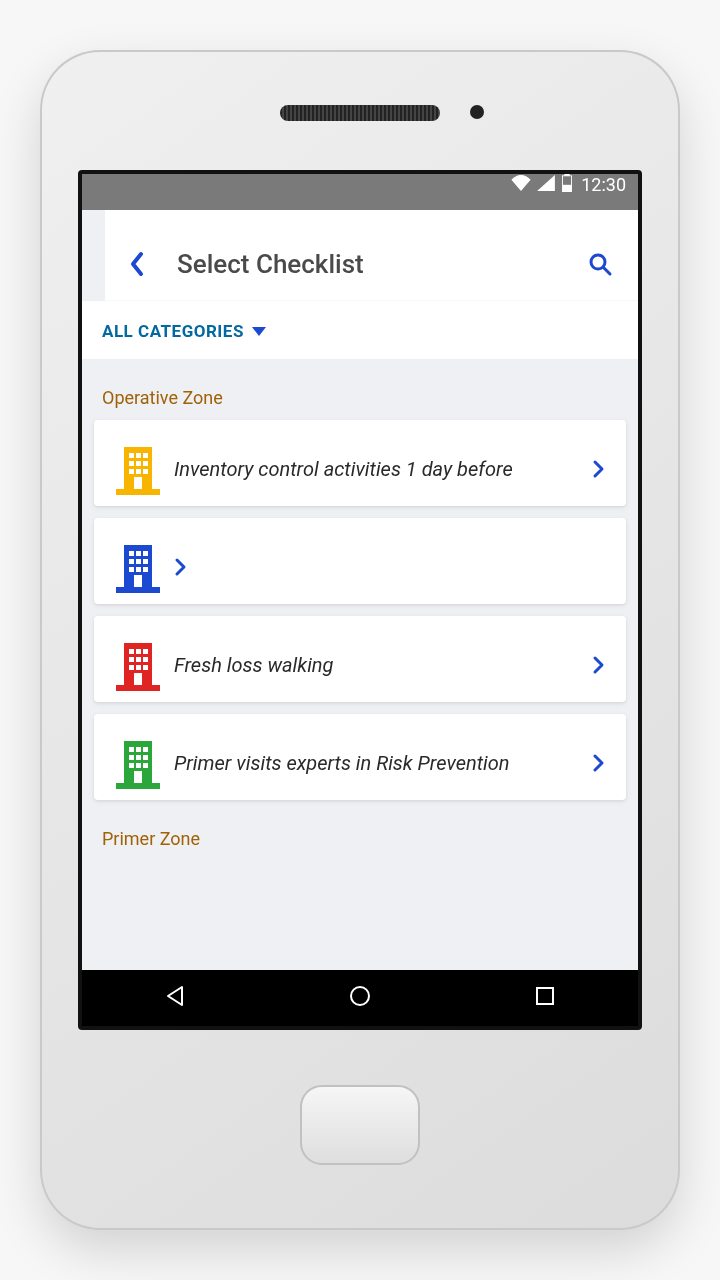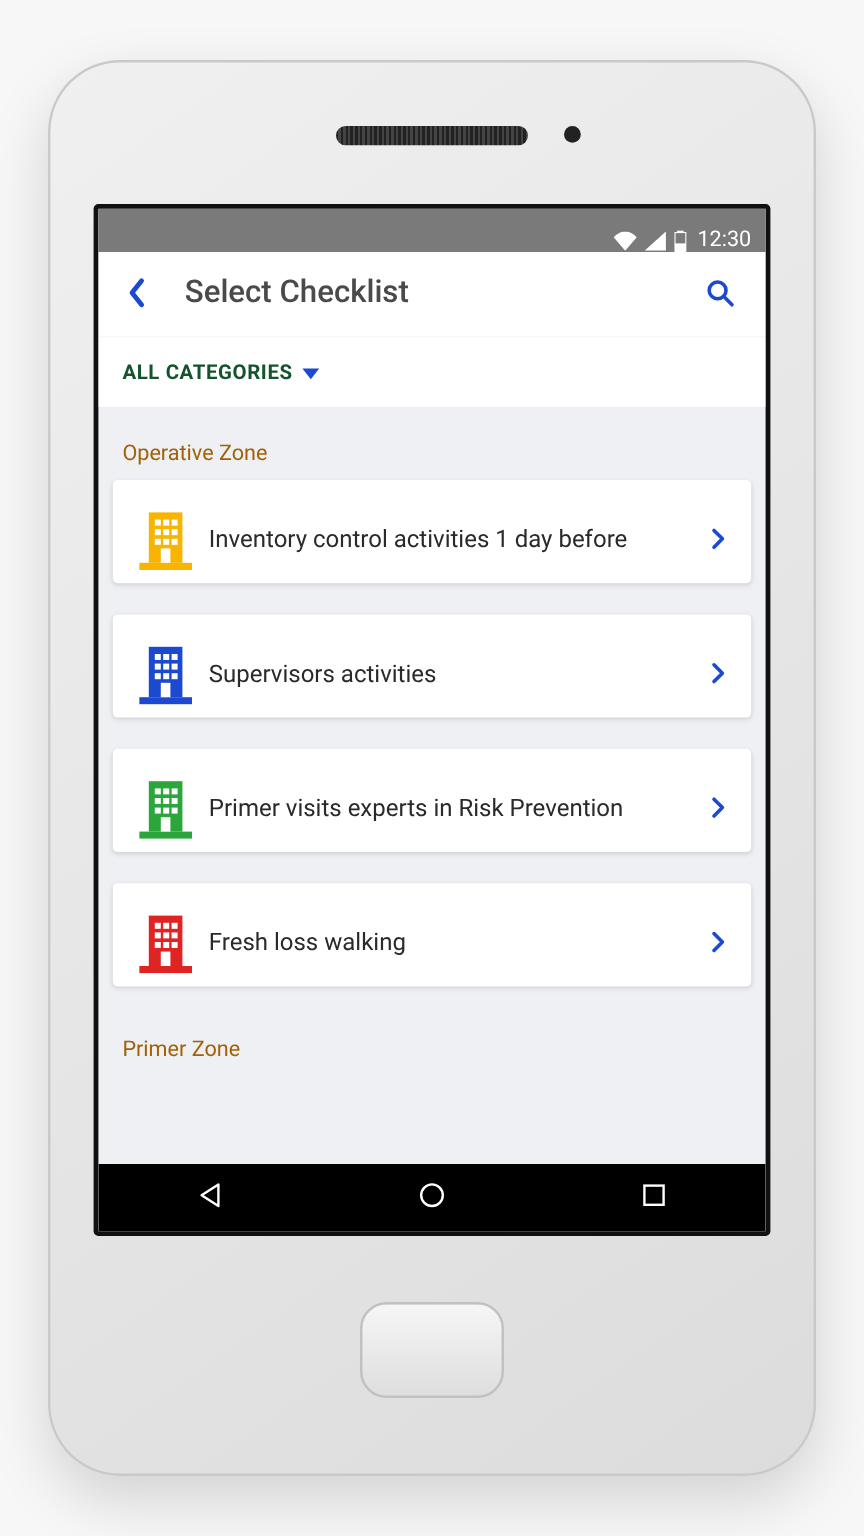--- a/index.html
+++ b/index.html
@@ -40,62 +40,64 @@
   .home-btn {
     position:absolute; bottom:65px; left:50%; transform:translateX(-50%);
     width:120px; height:80px; border-radius:22px;
     background:linear-gradient(180deg,#f6f6f6,#dedede);
     border:2px solid #c1c1c1;
   }
 
   
   .status-bar {
     height:36px; background:#7a7a7a; color:#fff;
-    display:flex; align-items:flex-end; justify-content:flex-end;
+    display:flex; align-items:flex-start; justify-content:flex-end;
     padding:0 12px; font-size:18px; gap:8px;
   }
   .status-icons { display:flex; gap:6px; align-items:center; }
 
   
   .app-header {
     background:#fff; display:flex; align-items:center;
-    padding:16px 20px 18px 14px;
+    padding:36px 20px 18px 14px;
     border-bottom:1px solid rgba(0,0,0,0.03);
+    margin-left:23px;
   }
   .app-header .title {
     flex:1; text-align:left; font-size:26px; color:#4a4a4a; font-weight:500;
     padding-left:22px;
   }
   .back-btn, .search-btn { width:36px; height:36px; display:flex; align-items:center; justify-content:center; }
   .blue-stroke { stroke:#1b4ad0; }
 
   
   .filter-row {
     background:#fff; padding:20px 20px 18px 20px;
   }
   .filter-chip {
     display:inline-flex; align-items:center; gap:8px;
-    color:#14532d; font-weight:700; letter-spacing:.5px; font-size:17px;
+    color:#0369a1; font-weight:700; letter-spacing:.5px; font-size:17px;
   }
   .filter-chip .caret {
     width:0;height:0;border-left:7px solid transparent;border-right:7px solid transparent;border-top:9px solid #1b4ad0;
   }
 
   
   .content { flex:1; overflow:hidden; padding:12px 12px 0 12px; }
   .section-title {
     color:#a16207; font-size:18px; padding:16px 8px 12px 8px;
   }
   .card {
     background:#fff; border-radius:4px;
     box-shadow:0 1px 3px rgba(0,0,0,0.08), 0 2px 6px rgba(0,0,0,0.05);
-    margin-bottom:26px;
+    margin-bottom:12px;
     display:flex; align-items:center;
     padding:16px 14px 4px 14px;
     min-height:86px;
+    font-style:italic;
   }
   .card .icon-slot { width:60px; display:flex; align-items:center; justify-content:center; }
   .card .label { flex:1; font-size:20px; color:#2a2a2a; padding:0 10px 0 6px; line-height:1.3; }
   .card .chev { width:26px; display:flex; align-items:center; justify-content:center; }
 
   
   .android-nav {
     height:56px; background:#000; color:#fff;
     display:flex; align-items:center; justify-content:space-around;
   }
@@ -188,21 +190,45 @@
               <rect x="27" y="10" width="5" height="5" fill="#fff"></rect>
     <rect x="13" y="18" width="5" height="5" fill="#fff"></rect>
               <rect x="20" y="18" width="5" height="5" fill="#fff"></rect>
               <rect x="27" y="18" width="5" height="5" fill="#fff"></rect>
     <rect x="13" y="26" width="5" height="5" fill="#fff"></rect>
               <rect x="20" y="26" width="5" height="5" fill="#fff"></rect>
               <rect x="27" y="26" width="5" height="5" fill="#fff"></rect>
     <rect x="18" y="34" width="8" height="12" fill="#fff"></rect>
   </svg>
           </div>
-        <div class="label">Supervisors activities</div>
+        <div class="chev">
+            <svg width="14" height="20" viewBox="0 0 14 20">
+              <polyline points="3,3 10,10 3,17" fill="none" class="blue-stroke" stroke-width="3" stroke-linecap="round" stroke-linejoin="round"></polyline>
+            </svg>
+          </div>
+      </div>
+
+      <div class="card">
+        <div class="icon-slot">
+            <svg width="44" height="52" viewBox="0 0 44 52">
+    <rect x="8" y="4" width="28" height="42" fill="#e02424"></rect>
+    <rect x="0" y="46" width="44" height="6" fill="#e02424"></rect>
+    <rect x="13" y="10" width="5" height="5" fill="#fff"></rect>
+              <rect x="20" y="10" width="5" height="5" fill="#fff"></rect>
+              <rect x="27" y="10" width="5" height="5" fill="#fff"></rect>
+    <rect x="13" y="18" width="5" height="5" fill="#fff"></rect>
+              <rect x="20" y="18" width="5" height="5" fill="#fff"></rect>
+              <rect x="27" y="18" width="5" height="5" fill="#fff"></rect>
+    <rect x="13" y="26" width="5" height="5" fill="#fff"></rect>
+              <rect x="20" y="26" width="5" height="5" fill="#fff"></rect>
+              <rect x="27" y="26" width="5" height="5" fill="#fff"></rect>
+    <rect x="18" y="34" width="8" height="12" fill="#fff"></rect>
+  </svg>
+          </div>
+        <div class="label">Fresh loss walking</div>
         <div class="chev">
             <svg width="14" height="20" viewBox="0 0 14 20">
               <polyline points="3,3 10,10 3,17" fill="none" class="blue-stroke" stroke-width="3" stroke-linecap="round" stroke-linejoin="round"></polyline>
             </svg>
           </div>
       </div>
 
       <div class="card">
         <div class="icon-slot">
             <svg width="44" height="52" viewBox="0 0 44 52">
@@ -221,45 +247,20 @@
   </svg>
           </div>
         <div class="label">Primer visits experts in Risk Prevention</div>
         <div class="chev">
             <svg width="14" height="20" viewBox="0 0 14 20">
               <polyline points="3,3 10,10 3,17" fill="none" class="blue-stroke" stroke-width="3" stroke-linecap="round" stroke-linejoin="round"></polyline>
             </svg>
           </div>
       </div>
 
-      <div class="card">
-        <div class="icon-slot">
-            <svg width="44" height="52" viewBox="0 0 44 52">
-    <rect x="8" y="4" width="28" height="42" fill="#e02424"></rect>
-    <rect x="0" y="46" width="44" height="6" fill="#e02424"></rect>
-    <rect x="13" y="10" width="5" height="5" fill="#fff"></rect>
-              <rect x="20" y="10" width="5" height="5" fill="#fff"></rect>
-              <rect x="27" y="10" width="5" height="5" fill="#fff"></rect>
-    <rect x="13" y="18" width="5" height="5" fill="#fff"></rect>
-              <rect x="20" y="18" width="5" height="5" fill="#fff"></rect>
-              <rect x="27" y="18" width="5" height="5" fill="#fff"></rect>
-    <rect x="13" y="26" width="5" height="5" fill="#fff"></rect>
-              <rect x="20" y="26" width="5" height="5" fill="#fff"></rect>
-              <rect x="27" y="26" width="5" height="5" fill="#fff"></rect>
-    <rect x="18" y="34" width="8" height="12" fill="#fff"></rect>
-  </svg>
-          </div>
-        <div class="label">Fresh loss walking</div>
-        <div class="chev">
-            <svg width="14" height="20" viewBox="0 0 14 20">
-              <polyline points="3,3 10,10 3,17" fill="none" class="blue-stroke" stroke-width="3" stroke-linecap="round" stroke-linejoin="round"></polyline>
-            </svg>
-          </div>
-      </div>
-
       <div class="section-title">Primer Zone</div>
 
 
     </div>
 
     <div class="android-nav">
       <div>
         <svg width="26" height="26" viewBox="0 0 26 26">
             <polygon points="20,4 20,22 6,13" fill="none" stroke="#fff" stroke-width="2" stroke-linejoin="round"></polygon>
           </svg>

